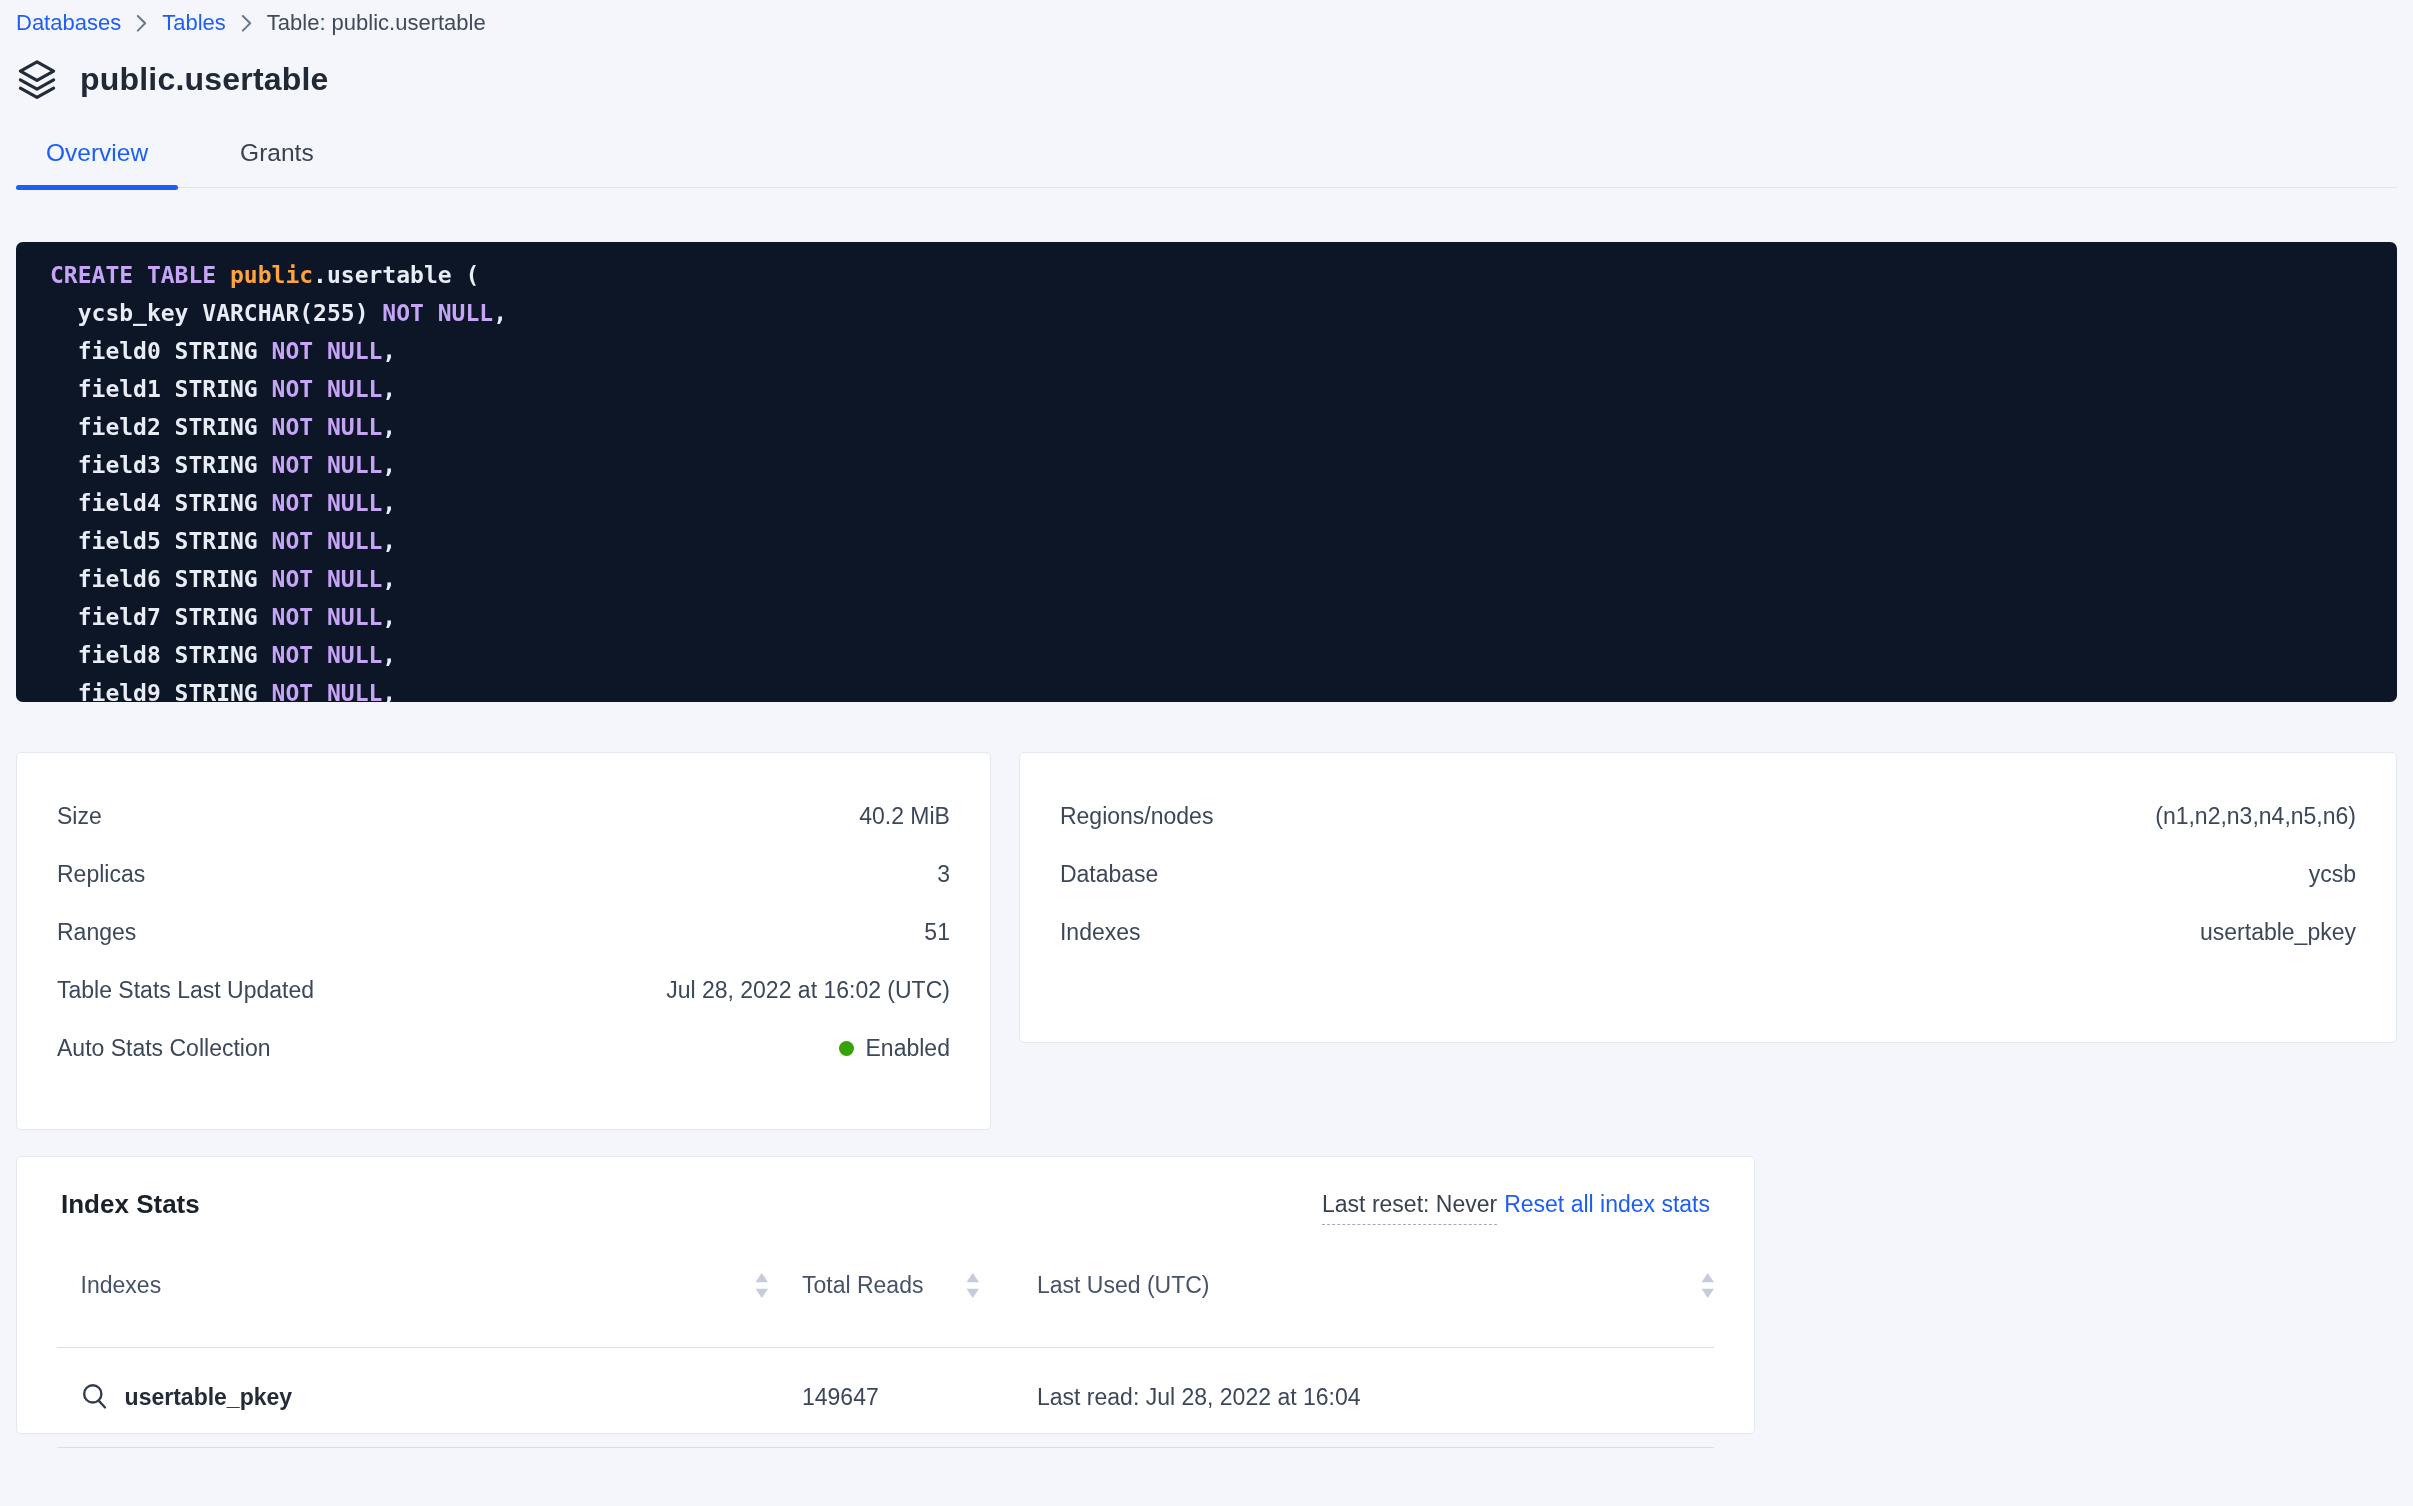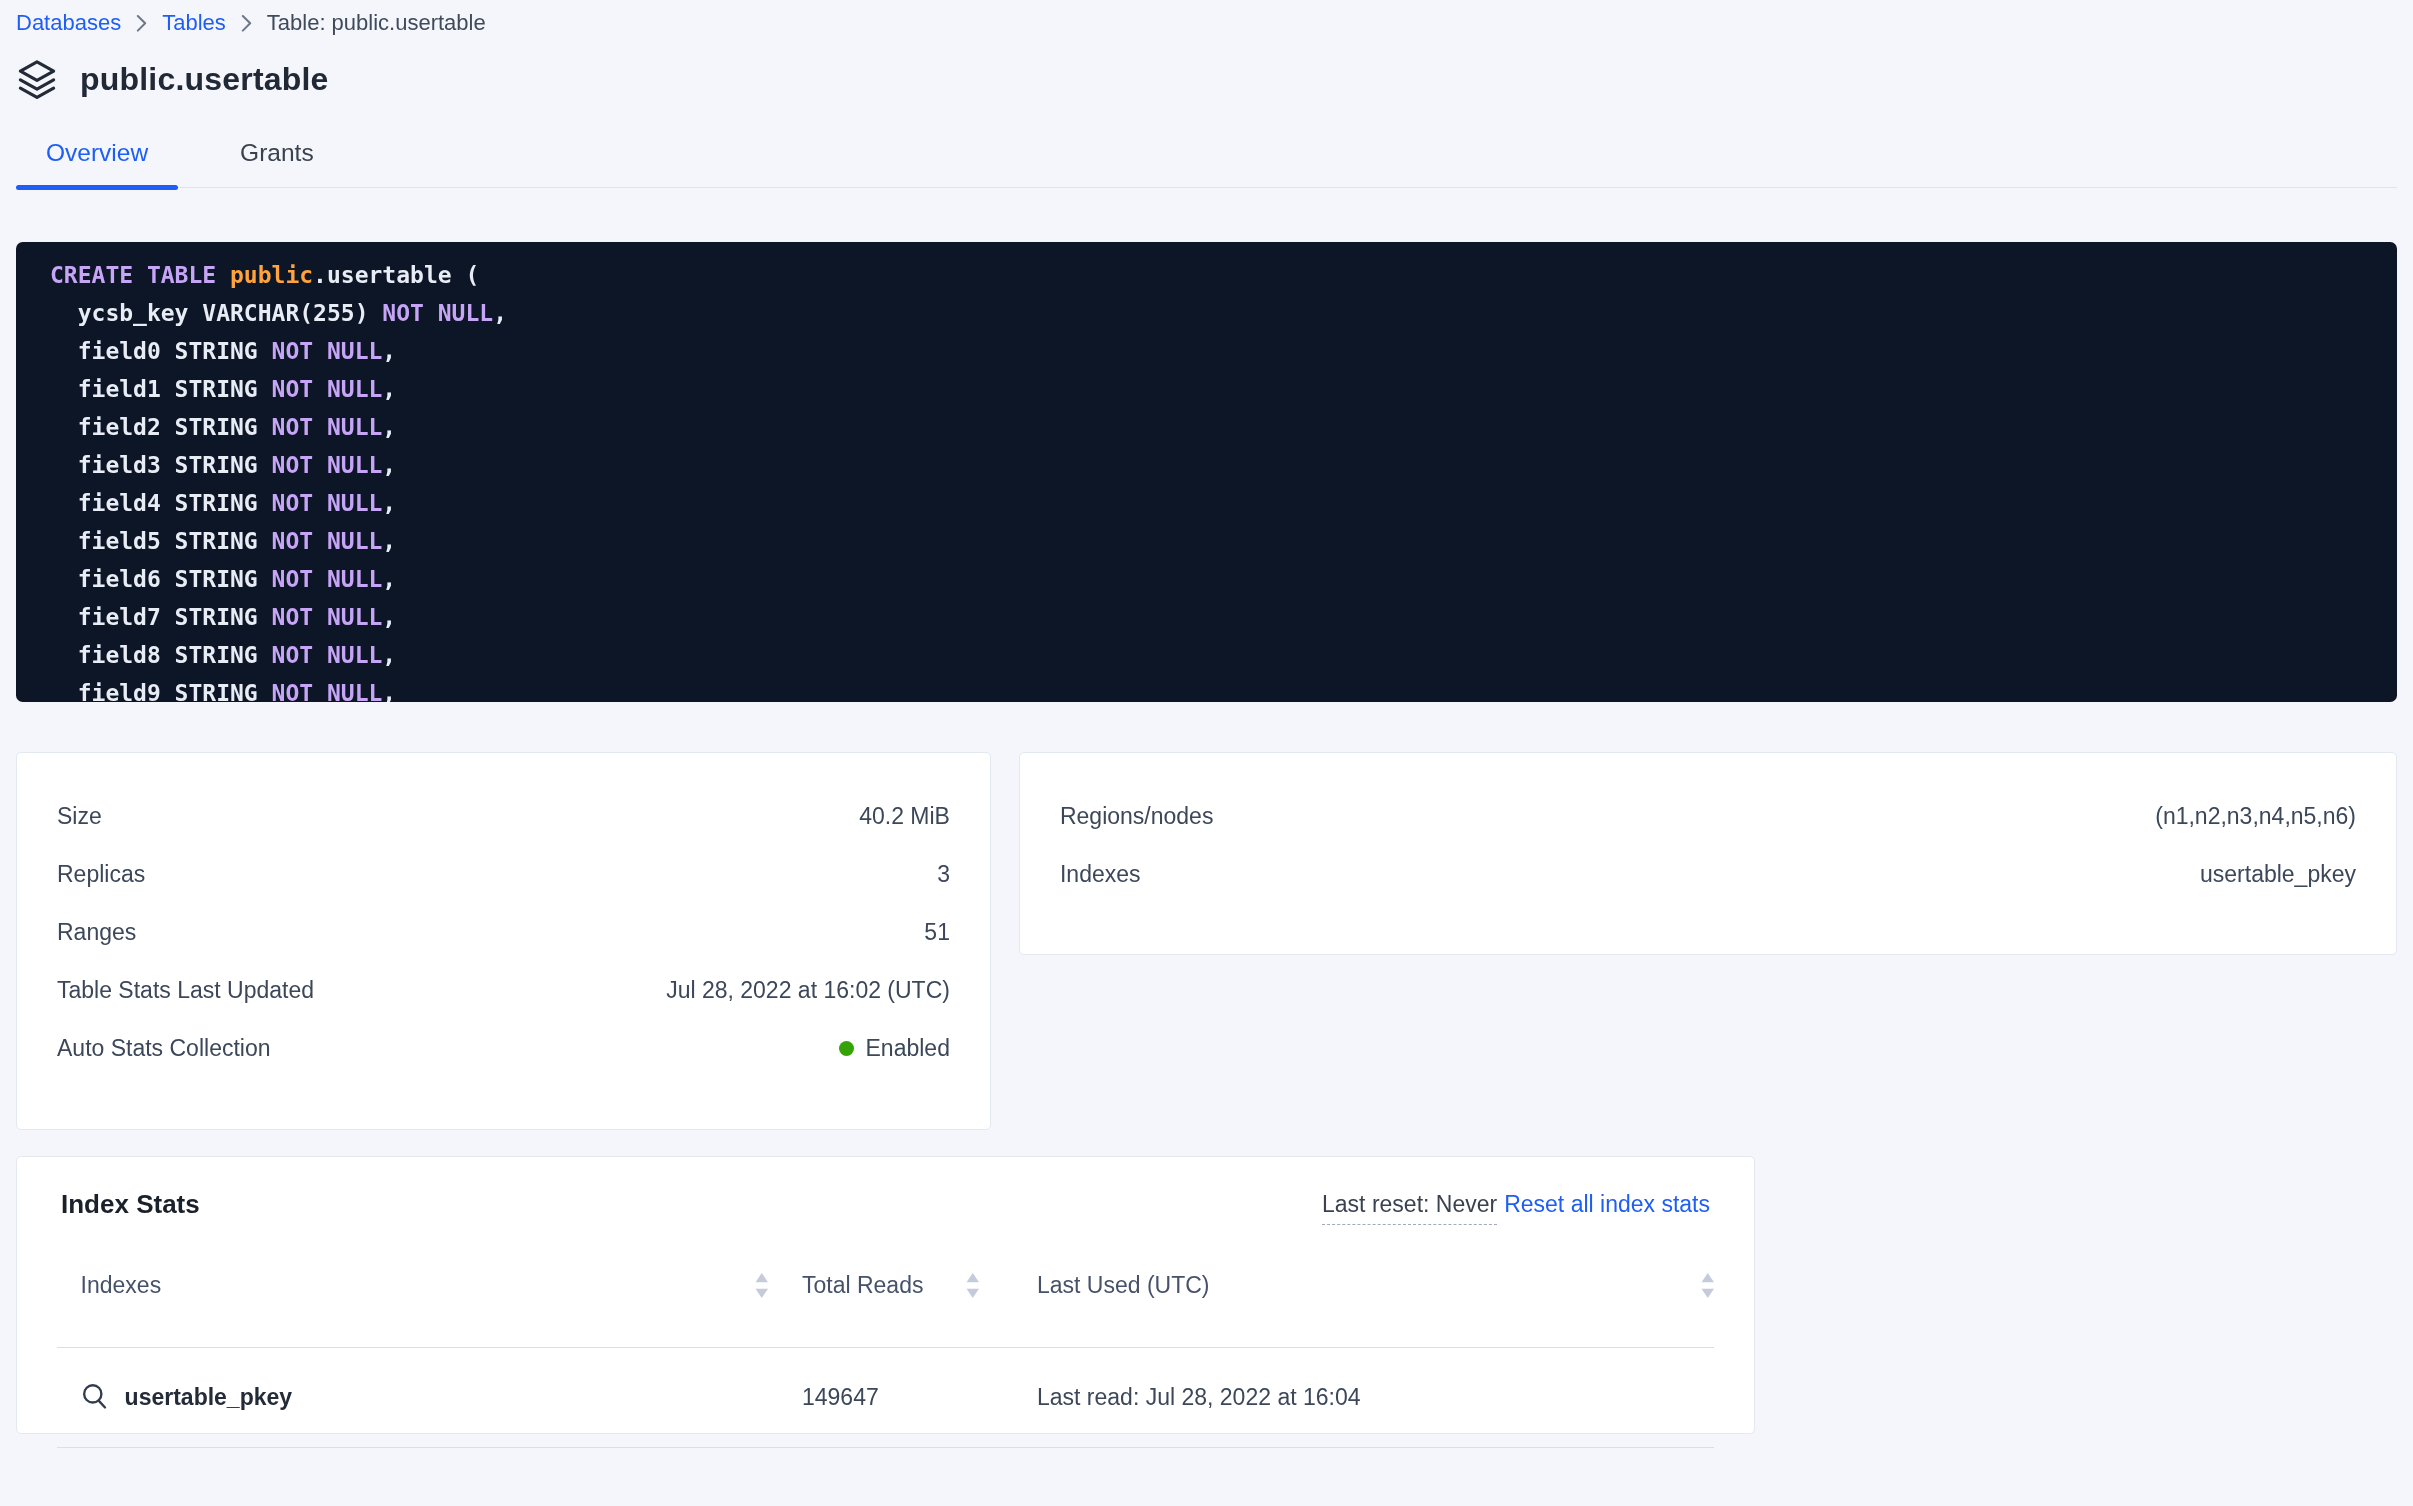--- a/index.html
+++ b/index.html
@@ -51,21 +51,21 @@
   }
   .code-line{white-space:pre;}
   .tok-k{color:var(--kw);}
   .tok-s{color:var(--schema);}
   .tok-d{color:var(--code-default);}
 
   
   .cards-row{display:flex;gap:28px;margin-top:50px;align-items:flex-start;}
   .card{background:#fff;border:0.8px solid var(--card-border);border-radius:5px;}
   .card.stats{width:1064px;padding:34px 0 52px;}
-  .card.meta{width:1504px;padding:34px 0 51px;}
+  .card.meta{width:1504px;padding:34px 0 81px;}
   .stat-row{display:flex;justify-content:space-between;align-items:center;height:58px;padding:0 40px;font-size:23px;color:var(--mid);}
   .stat-value{display:flex;align-items:center;gap:11.8px;}
   .status-dot{width:15px;height:15px;border-radius:50%;background:var(--green);display:inline-block;}
 
   
   .index-card{margin-top:26px;width:1739px;height:278px;background:#fff;border:0.8px solid var(--card-border);border-radius:5px;}
   .index-head{display:flex;justify-content:space-between;align-items:flex-start;padding:32px 44px 0;}
   .index-title{font-size:26px;font-weight:700;color:#1b212b;}
   .index-controls{display:flex;align-items:baseline;gap:7px;font-size:23px;margin-top:1.7px;}
   .last-reset{color:#39424f;border-bottom:1.7px dashed #a2abbc;padding-bottom:5.9px;}
@@ -150,20 +150,26 @@
             <span class="status-dot"></span>
             <span>Enabled</span>
           </span>
         </div>
       </section>
     <section class="card meta" id="meta-card">
         <div class="stat-row">
           <span>Regions/nodes</span>
           <span class="stat-value">
             <span>(n1,n2,n3,n4,n5,n6)</span>
+          </span>
+        </div>
+        <div class="stat-row">
+          <span>Database</span>
+          <span class="stat-value">
+            <span>ycsb</span>
           </span>
         </div>
         <div class="stat-row">
           <span>Indexes</span>
           <span class="stat-value">
             <span>usertable_pkey</span>
           </span>
         </div>
       </section>
   </div>

